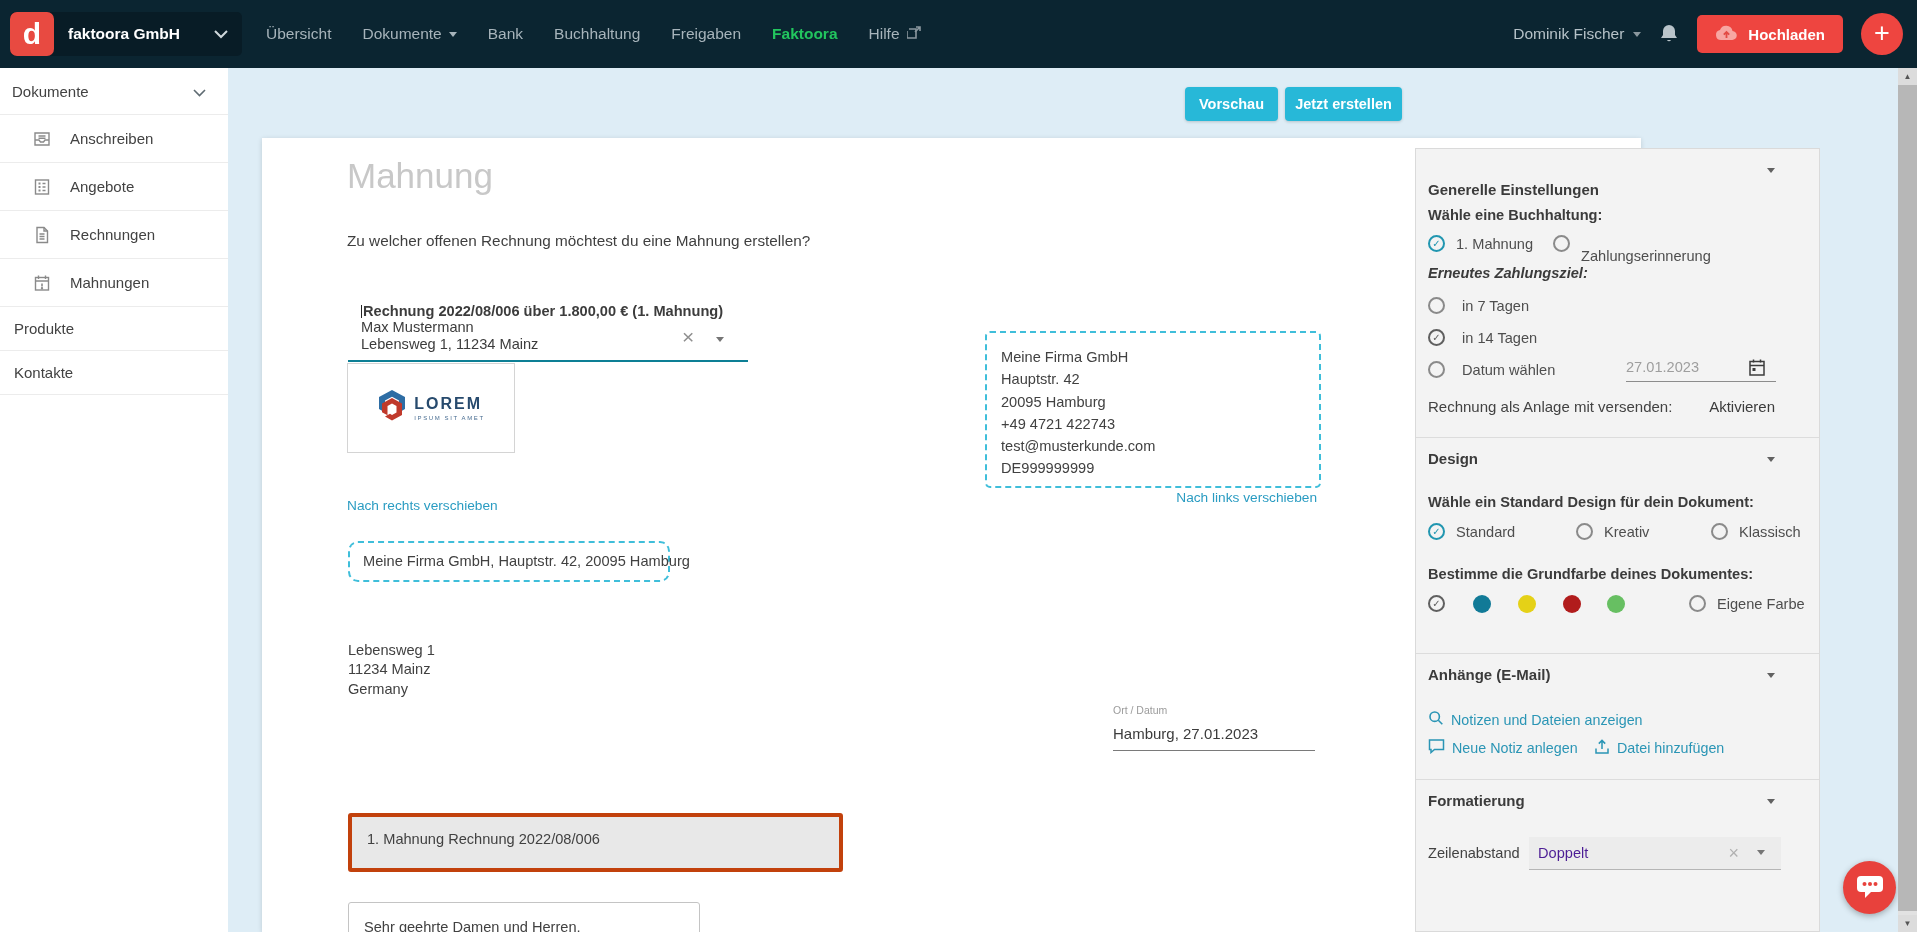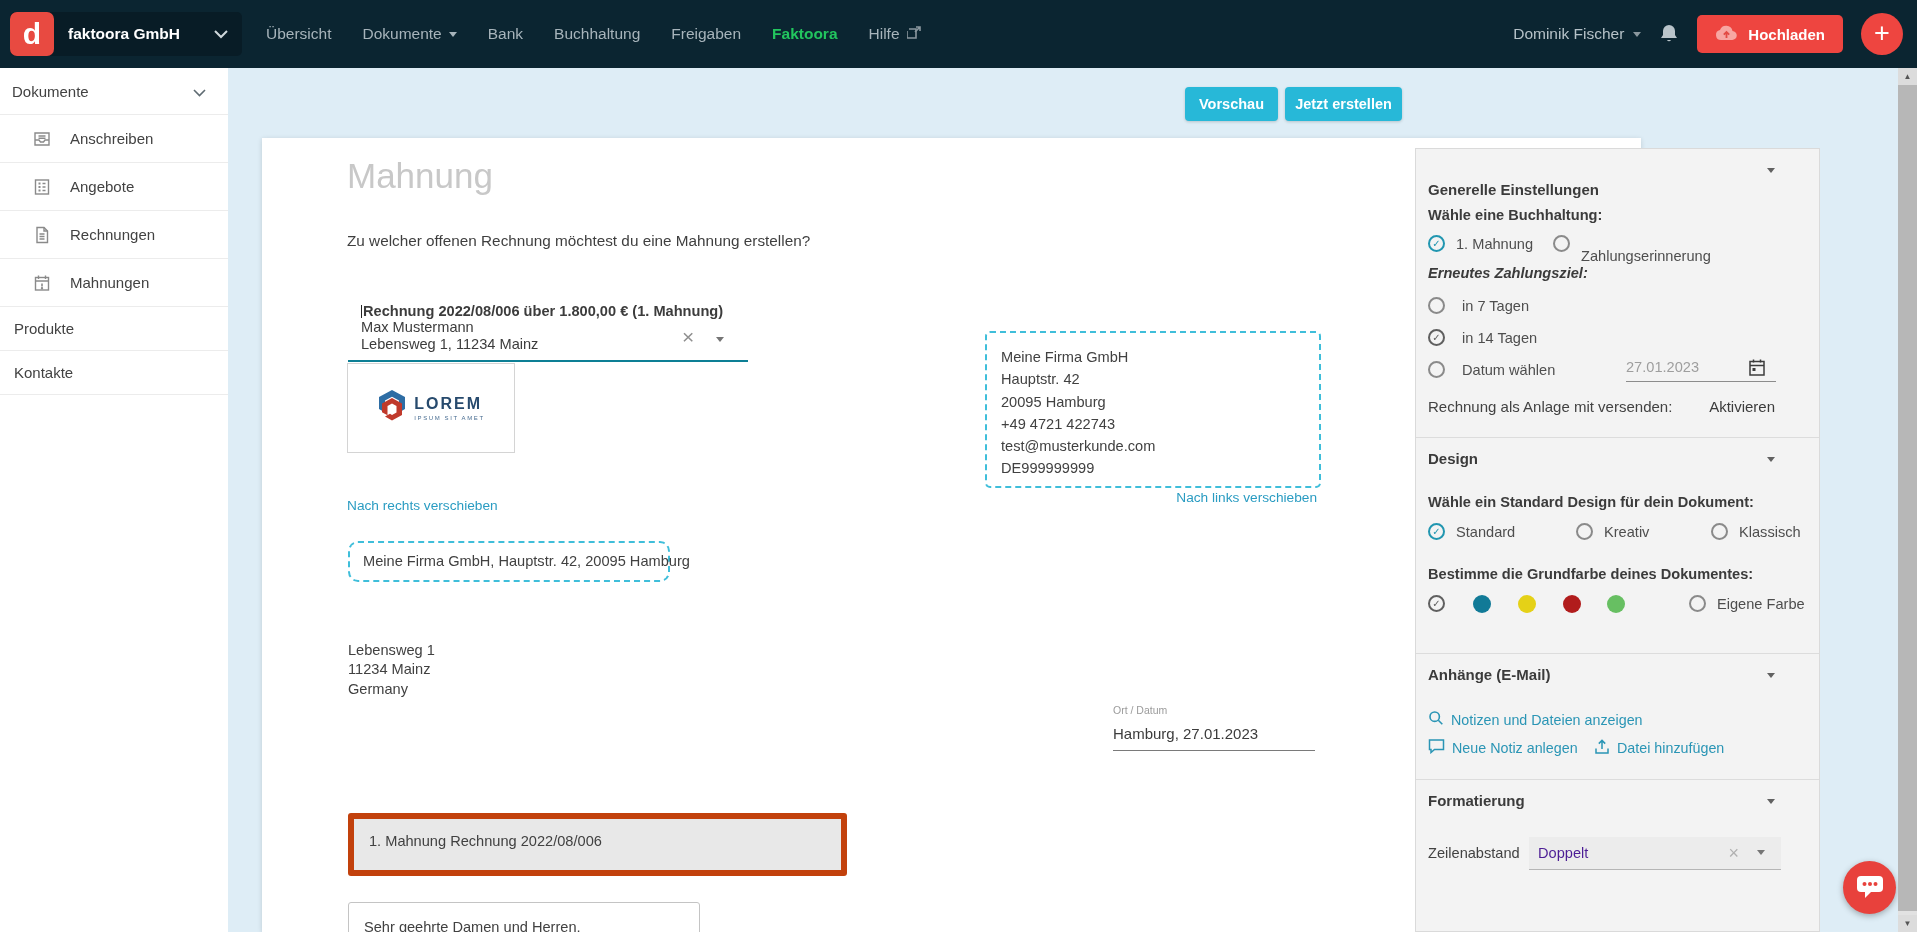--- a/index.html
+++ b/index.html
@@ -55,21 +55,21 @@
   .doc-link{position:absolute;font-size:13.7px;color:#2a9cc2;cursor:pointer;}
   .dash-box{border:2px dashed #3fbeda;border-radius:5px;}
   .company-box{position:absolute;left:723px;top:193px;width:332px;height:153px;cursor:pointer;}
   .company-box .bl{padding:13px 0 0 14px;font-size:14.6px;line-height:22.3px;color:#414141;}
   .sender-box{position:absolute;left:86px;top:403px;width:318px;height:37px;border-radius:10px;cursor:pointer;}
   .sender-box span{display:block;padding:10px 0 0 13px;font-size:14.6px;color:#414141;white-space:nowrap;}
   .recipient{position:absolute;left:86px;top:503px;font-size:14.6px;line-height:19.3px;color:#414141;}
   .date-group{position:absolute;left:851px;top:566px;width:202px;cursor:text;}
   .date-group .sm{font-size:10.5px;color:#9b9b9b;}
   .date-group .val{font-size:15px;color:#3c3c3c;margin-top:9px;padding-bottom:8px;border-bottom:1px solid #7a7a7a;}
-  .subject-box{position:absolute;left:86px;top:675px;width:487px;height:51px;background:#e8e8e8;border:6px solid #c2410c;border-radius:3px;cursor:text;}
+  .subject-box{position:absolute;left:86px;top:675px;width:487px;height:51px;background:#e8e8e8;border:4px solid #c2410c;border-radius:3px;cursor:text;}
   .subject-box span{display:block;padding:14px 0 0 15px;font-size:14.6px;color:#414141;}
   .saluta-box{position:absolute;left:86px;top:764px;width:350px;height:58px;background:#fff;border:1px solid #c4c4c4;border-radius:3px;cursor:text;}
   .saluta-box span{display:block;padding:16px 0 0 15px;font-size:14.6px;color:#414141;}
   .doc-scroll{position:absolute;right:0;top:27px;width:7px;height:750px;background:#9f9f9f;}
 
   
   .panel{position:absolute;left:1415px;top:148px;width:405px;height:784px;background:#f3f3f3;border:1px solid #dadada;box-sizing:border-box;}
   .sec-head{position:absolute;left:12px;font-size:15px;font-weight:bold;color:#3b3b3b;}
   .sec-caret{position:absolute;right:44px;color:#616161;cursor:pointer;}
   .divider{position:absolute;left:0;width:100%;border-top:1px solid #dcdcdc;}

